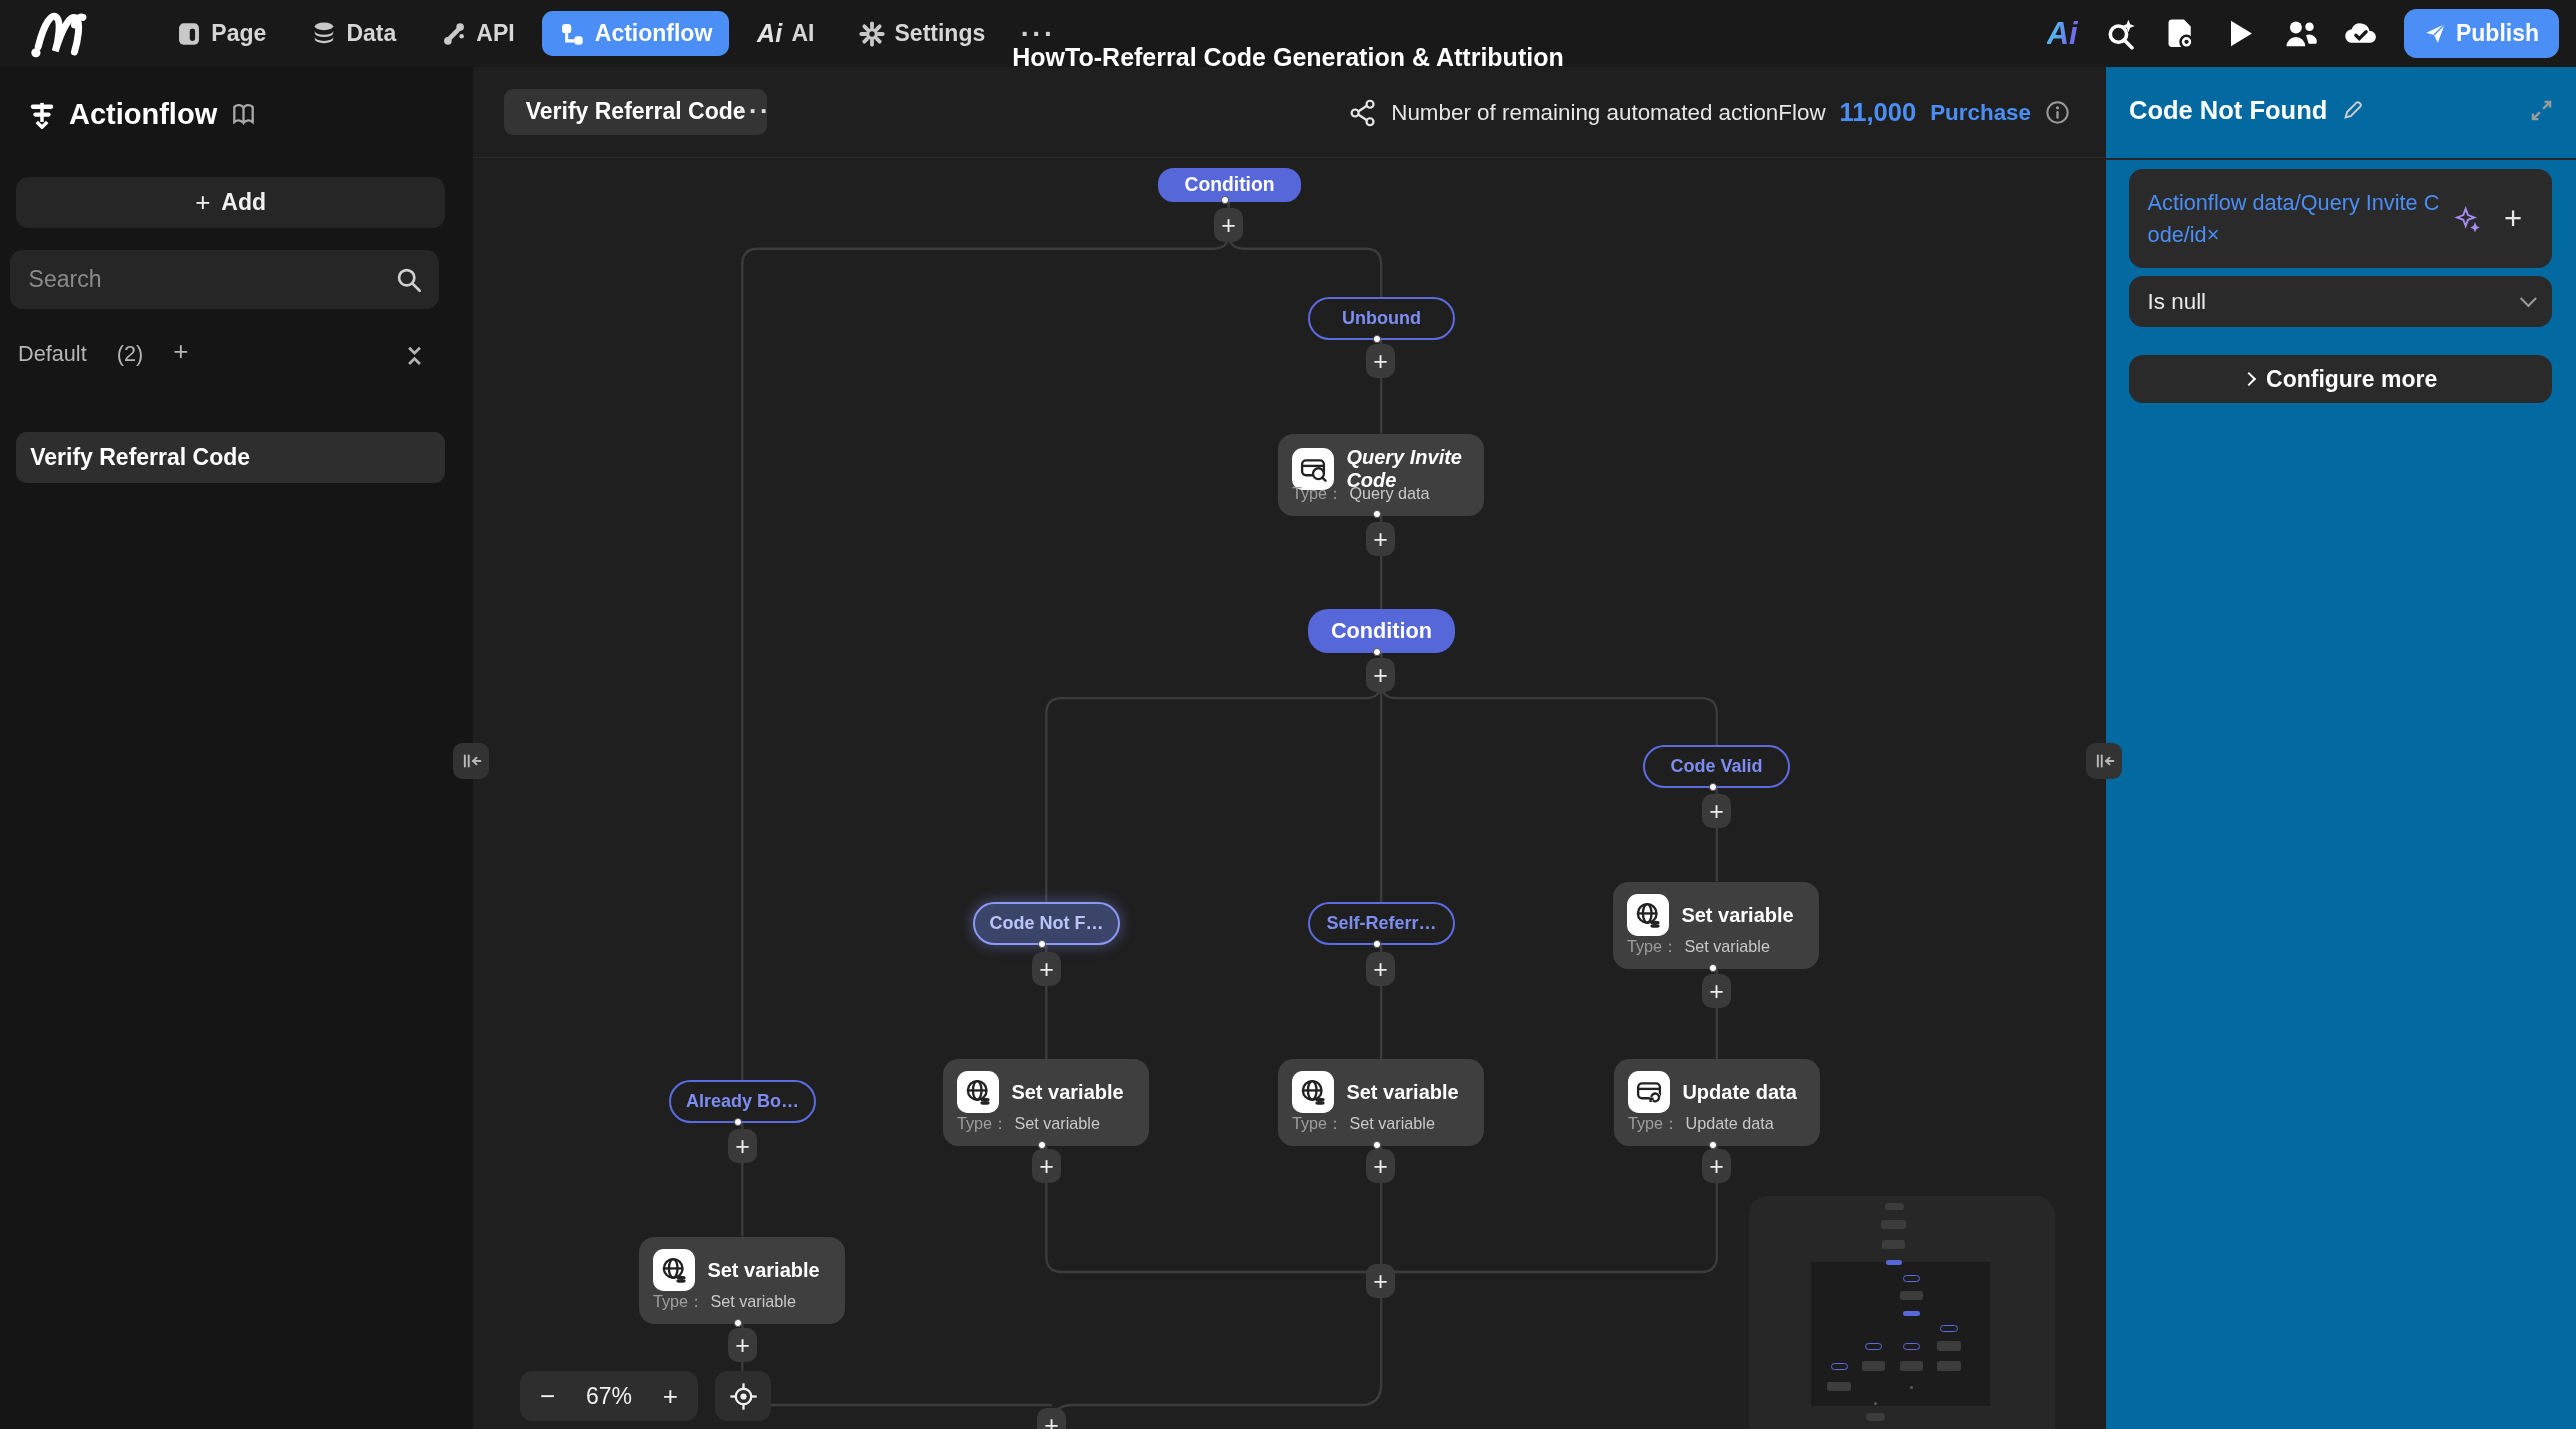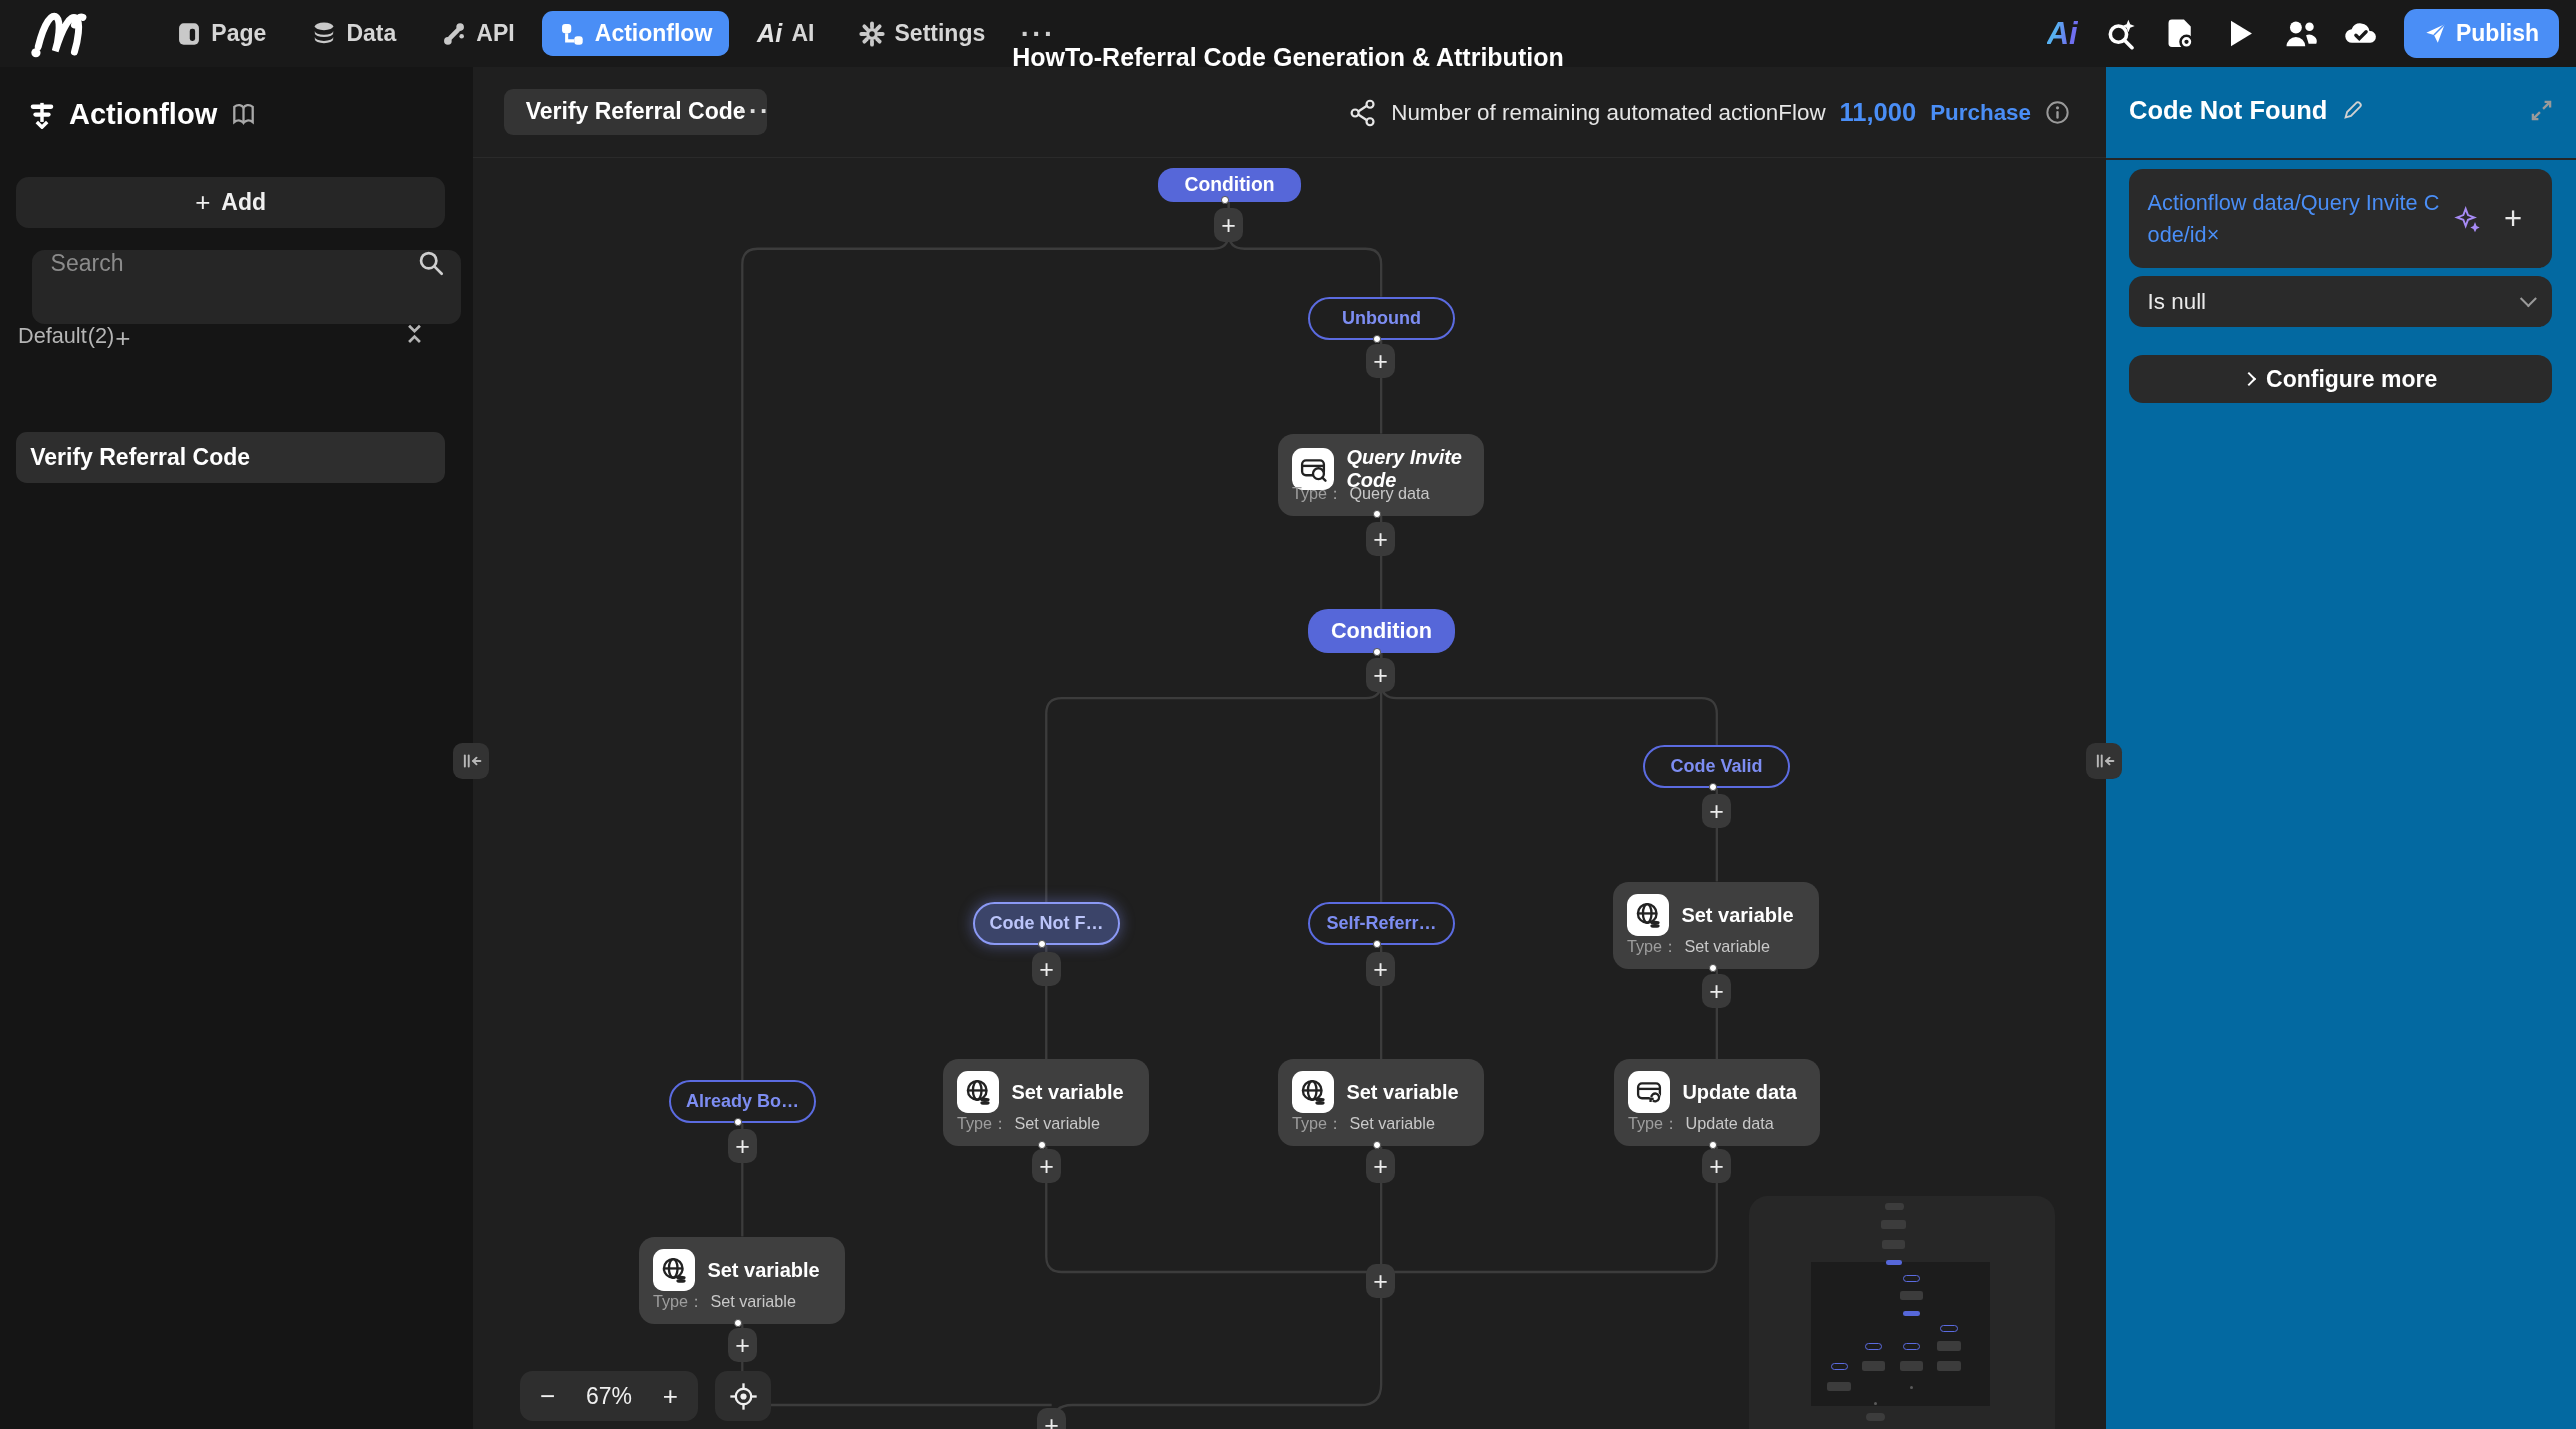--- a/index.html
+++ b/index.html
@@ -26,28 +26,28 @@
   .publish-btn { display:flex; align-items:center; gap:9.3px; background:#4a8ef6; color:#fff;
     font-size:23px; font-weight:700; border:none; border-radius:12.4px; padding:10.8px 20px; cursor:pointer; }
 
   
   .sidebar { position:absolute; left:0; top:67px; width:473px; height:1362px; background:#151515; }
   .sb-title-row { position:absolute; left:29px; top:31px; display:flex; align-items:center; gap:14px; }
   .sb-title { font-size:29px; font-weight:800; color:#fff; }
   .add-btn { position:absolute; left:16.2px; top:110px; width:429px; height:51px; background:#262626;
     border:none; border-radius:12.4px; color:#f0f0f0; font-size:23px; font-weight:700; cursor:pointer; }
   .add-btn::before { content:"+"; font-weight:400; font-size:26px; margin-right:10.8px; vertical-align:-1.5px; }
-  .search-wrap { position:absolute; left:32px; top:183px; width:429px; height:74px; background:#262626;
-    border-radius:12.4px; display:flex; align-items:flex-start; }
+  .search-wrap { position:absolute; left:10px; top:183px; width:429px; height:59px; background:#262626;
+    border-radius:12.4px; display:flex; align-items:center; }
   .search-wrap input { flex:1; background:transparent; border:none; outline:none; color:#e8e8e8;
     font-size:23px; padding:0 18.6px; font-family:inherit; }
   .search-wrap input::placeholder { color:#8b8b8b; }
   .search-wrap .mag { margin-right:17px; }
-  .group-row { position:absolute; left:18px; top:256px; width:428px; height:34px; display:flex;
-    align-items:flex-start; gap:1px; color:#b5b5b5; font-size:21.7px; }
+  .group-row { position:absolute; left:18px; top:266px; width:428px; height:34px; display:flex;
+    align-items:flex-end; gap:30px; color:#b5b5b5; font-size:21.7px; }
   .group-plus { font-size:26px; font-weight:400; color:#b5b5b5; cursor:pointer; }
   .group-collapse { position:absolute; right:20px; cursor:pointer; }
   .sb-item { position:absolute; left:16.2px; width:429px; height:51px; display:flex; align-items:center;
     padding-left:14px; font-size:23px; color:#ededed; border-radius:10.8px; cursor:pointer; }
   .sb-item.sel { background:#2e2e2e; font-weight:700; color:#fff; }
 
   
   .rpanel { position:absolute; left:2106px; top:67px; width:470px; height:1362px; background:#0369a1; }
   .rp-title-row { position:absolute; left:23px; top:26px; right:21.7px; height:34px; display:flex; align-items:center; gap:14px; }
   .rp-title { font-size:25.5px; font-weight:600; color:#fff; }

